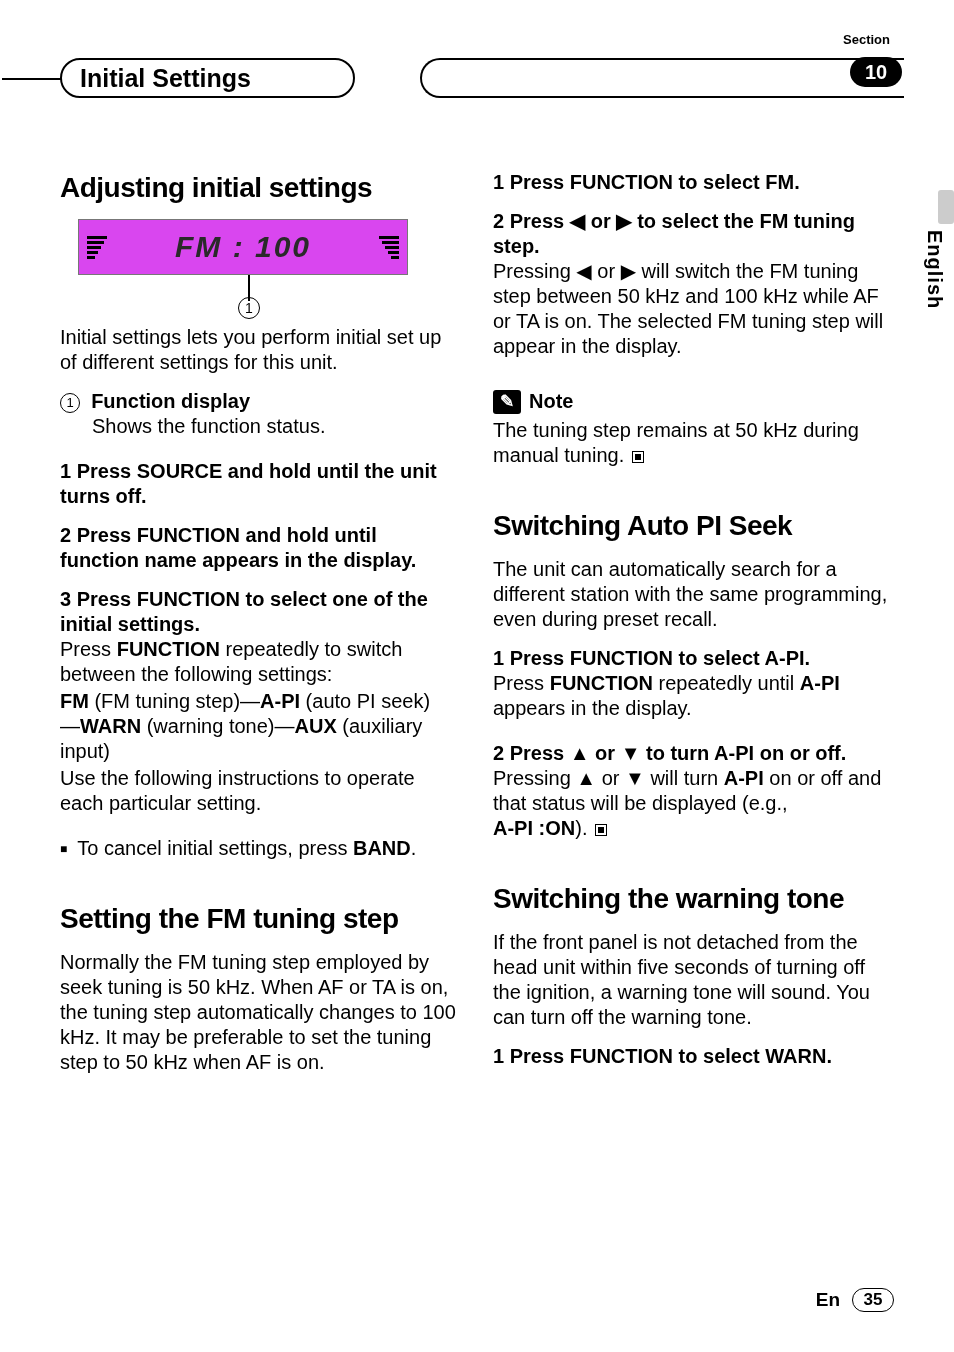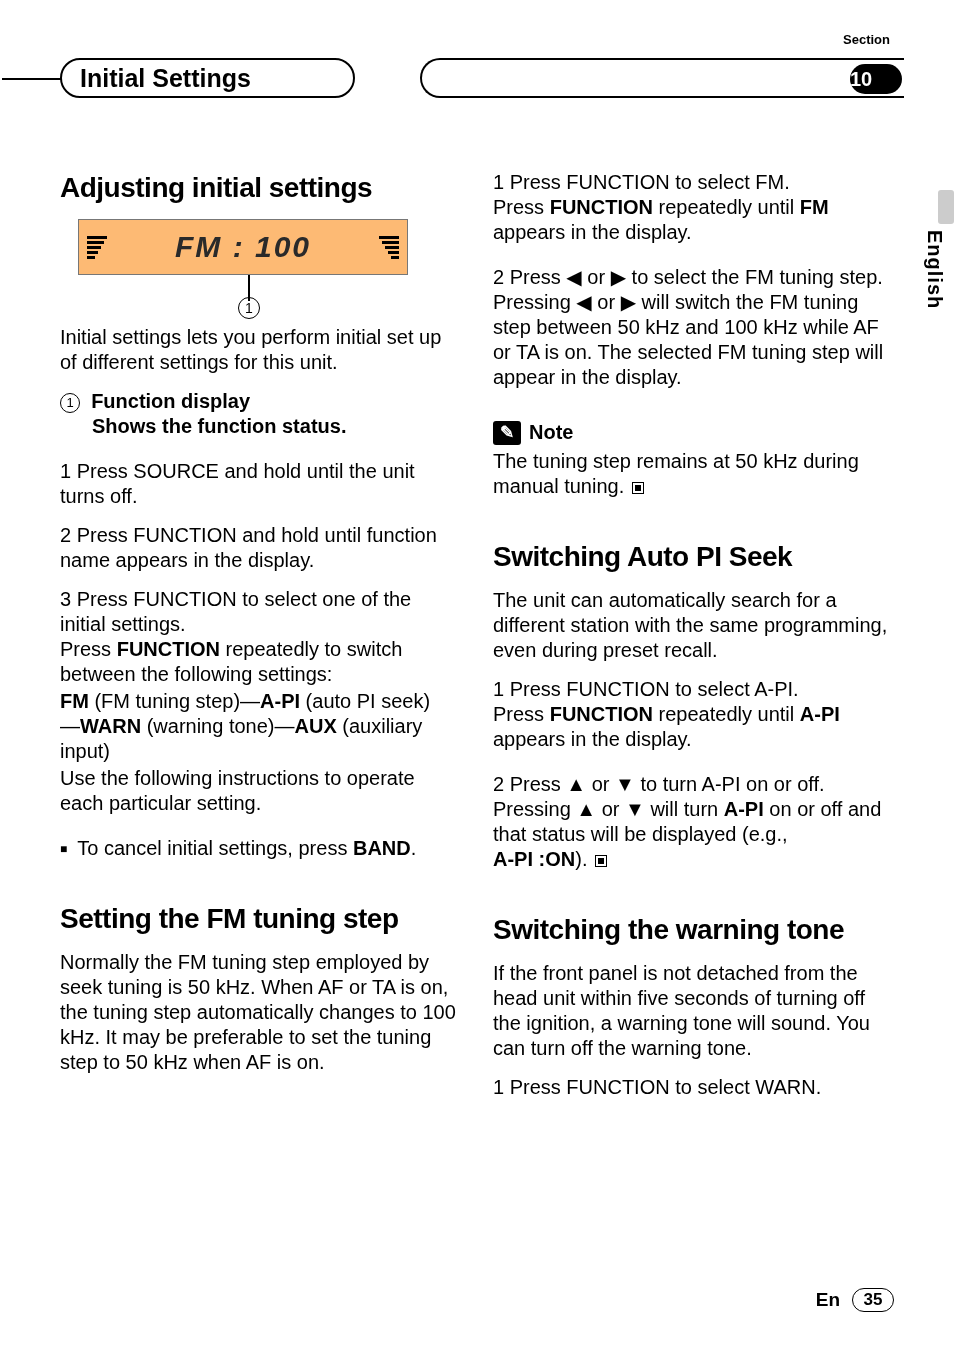--- a/index.html
+++ b/index.html
@@ -62,27 +62,28 @@
     left: 360px;
     right: -10px;
     height: 40px;
     border: 2px solid #000;
     border-right: none;
     border-radius: 20px 0 0 20px;
   }
   .section-num-badge {
     position: absolute;
     right: -8px;
-    top: 26px;
+    top: 19px;
     background: #000;
     color: #fff;
     font-weight: 900;
     border-radius: 999px;
     width: 52px;
     height: 30px;
+    text-align: center;
     line-height: 30px;
     font-size: 20px;
     z-index: 3;
   }
 
   
   .lang-tab {
     position: absolute;
     right: 0;
     top: 190px;
@@ -113,21 +114,21 @@
     font-size: 28px;
     font-weight: 900;
     margin: 0 0 14px 0;
     letter-spacing: -0.5px;
   }
   h1.tight { margin-top: 40px; }
 
   
   .lcd-wrap { margin: 6px 0 8px 18px; }
   .lcd {
-    background: #fdba74;
+    background: #d946ef;
     width: 330px;
     height: 56px;
     border: 1px solid #777;
     display: flex;
     align-items: center;
     justify-content: space-between;
     padding: 0 8px;
     font-family: "Arial Black", Arial, sans-serif;
     font-style: italic;
     font-weight: 900;
@@ -177,23 +178,23 @@
     display: inline-block;
     width: 20px;
     height: 20px;
     border: 1.5px solid #000;
     border-radius: 999px;
     text-align: center;
     font-size: 13px;
     line-height: 18px;
     vertical-align: 1px;
   }
-  .step-hd { font-weight: 400; }
+  .step-hd { font-weight: 700; }
   .step-body { margin: -14px 0 20px 0; }
-  .indent { margin-left: 32px; font-weight: bold; }
+  .indent { margin-left: 32px; }
   .b { font-weight: 800; }
   ul.notes { list-style: none; padding: 0; margin: 0 0 14px 0; }
   ul.notes li::before { content: "\25A0"; font-size: 12px; margin-right: 10px; position: relative; top:-2px;}
   .endmark {
     display: inline-block;
     width: 12px;
     height: 12px;
     border: 1.5px solid #000;
     position: relative;
     vertical-align: -1px;
@@ -323,23 +324,20 @@
       <ul class="notes">
         <li><span>To cancel initial settings, press </span><span class="b">BAND</span><span>.</span></li>
       </ul>
 
       <h1 class="tight">Setting the FM tuning step</h1>
       <p>Normally the FM tuning step employed by seek tuning is 50 kHz. When AF or TA is on, the tuning step automatically changes to 100 kHz. It may be preferable to set the tuning step to 50 kHz when AF is on.</p>
     </div>
 
     <div class="col">
       <p class="step-hd">1   Press FUNCTION to select FM.</p>
-      <p class="step-body">
-        <span>Press </span><span class="b">FUNCTION</span><span> repeatedly until </span><span class="b">FM</span><span> appears in the display.</span>
-      </p>
 
       <p class="step-hd">2   Press ◀ or ▶ to select the FM tuning step.</p>
       <p class="step-body">Pressing ◀ or ▶ will switch the FM tuning step between 50 kHz and 100 kHz while AF or TA is on. The selected FM tuning step will appear in the display.</p>
 
       <div class="note-hd">
         <span class="note-icon"></span>
         <span>Note</span>
       </div>
       <p><span>The tuning step remains at 50 kHz during manual tuning.</span> <span class="endmark"></span></p>
 

